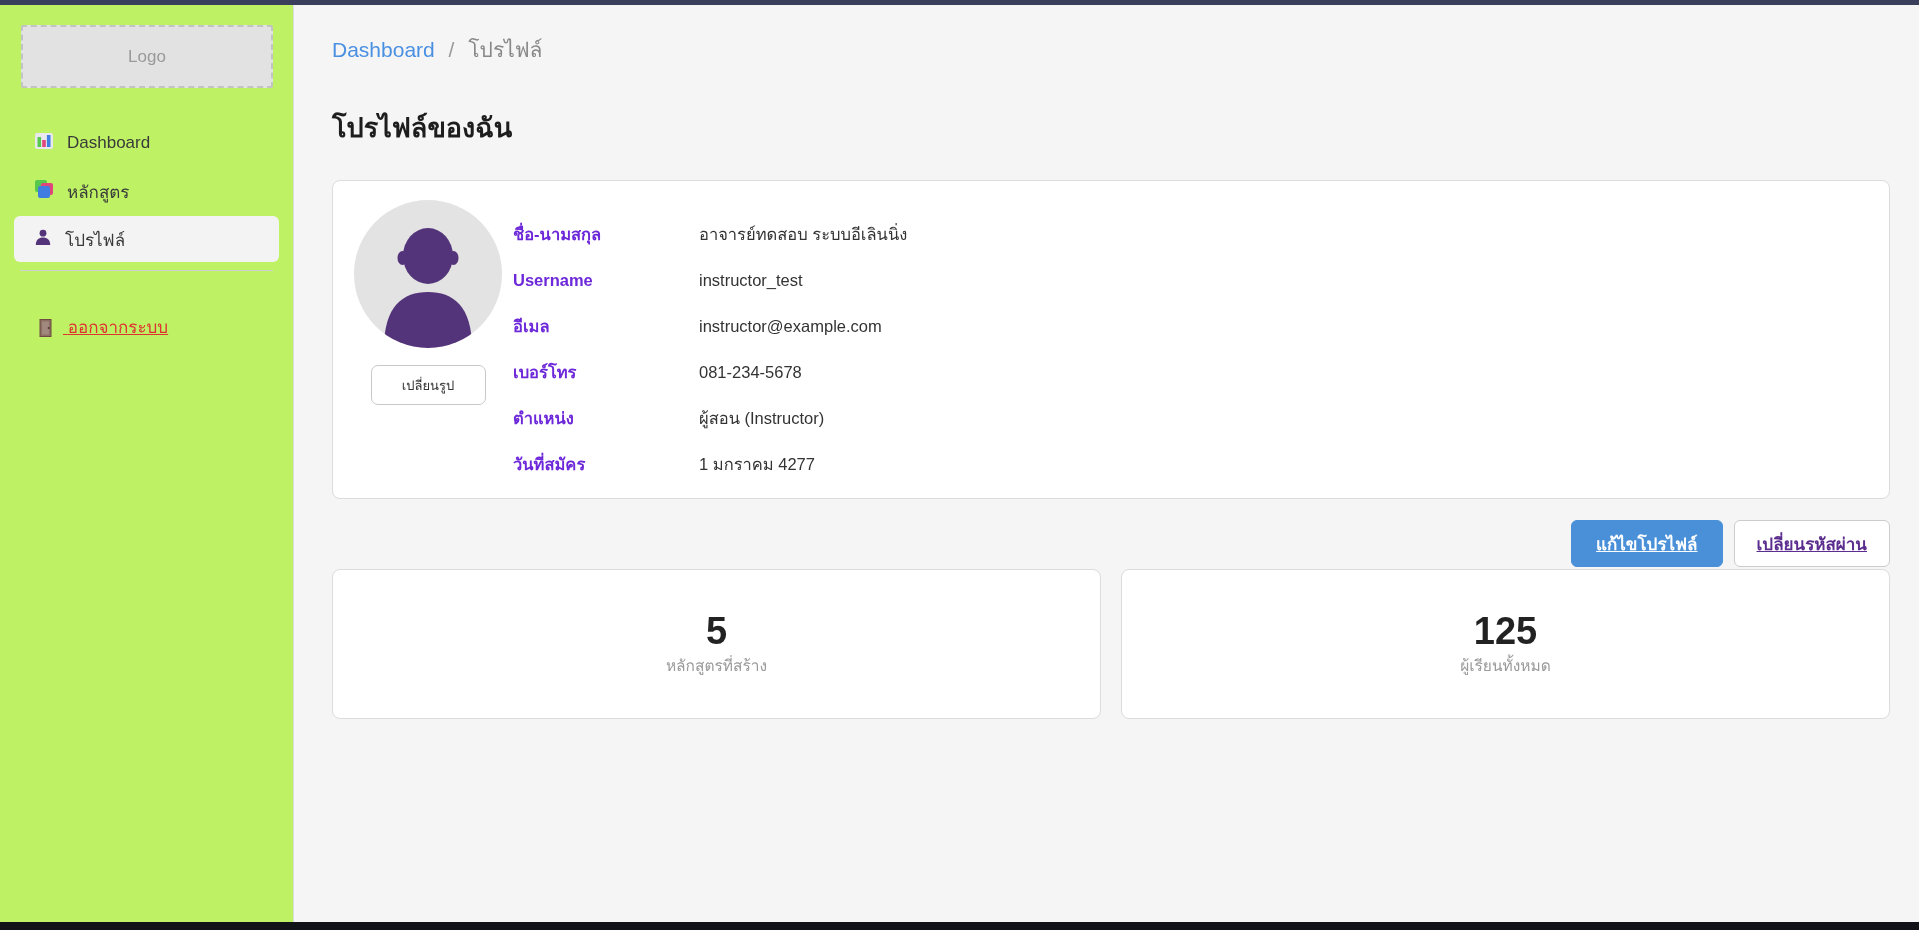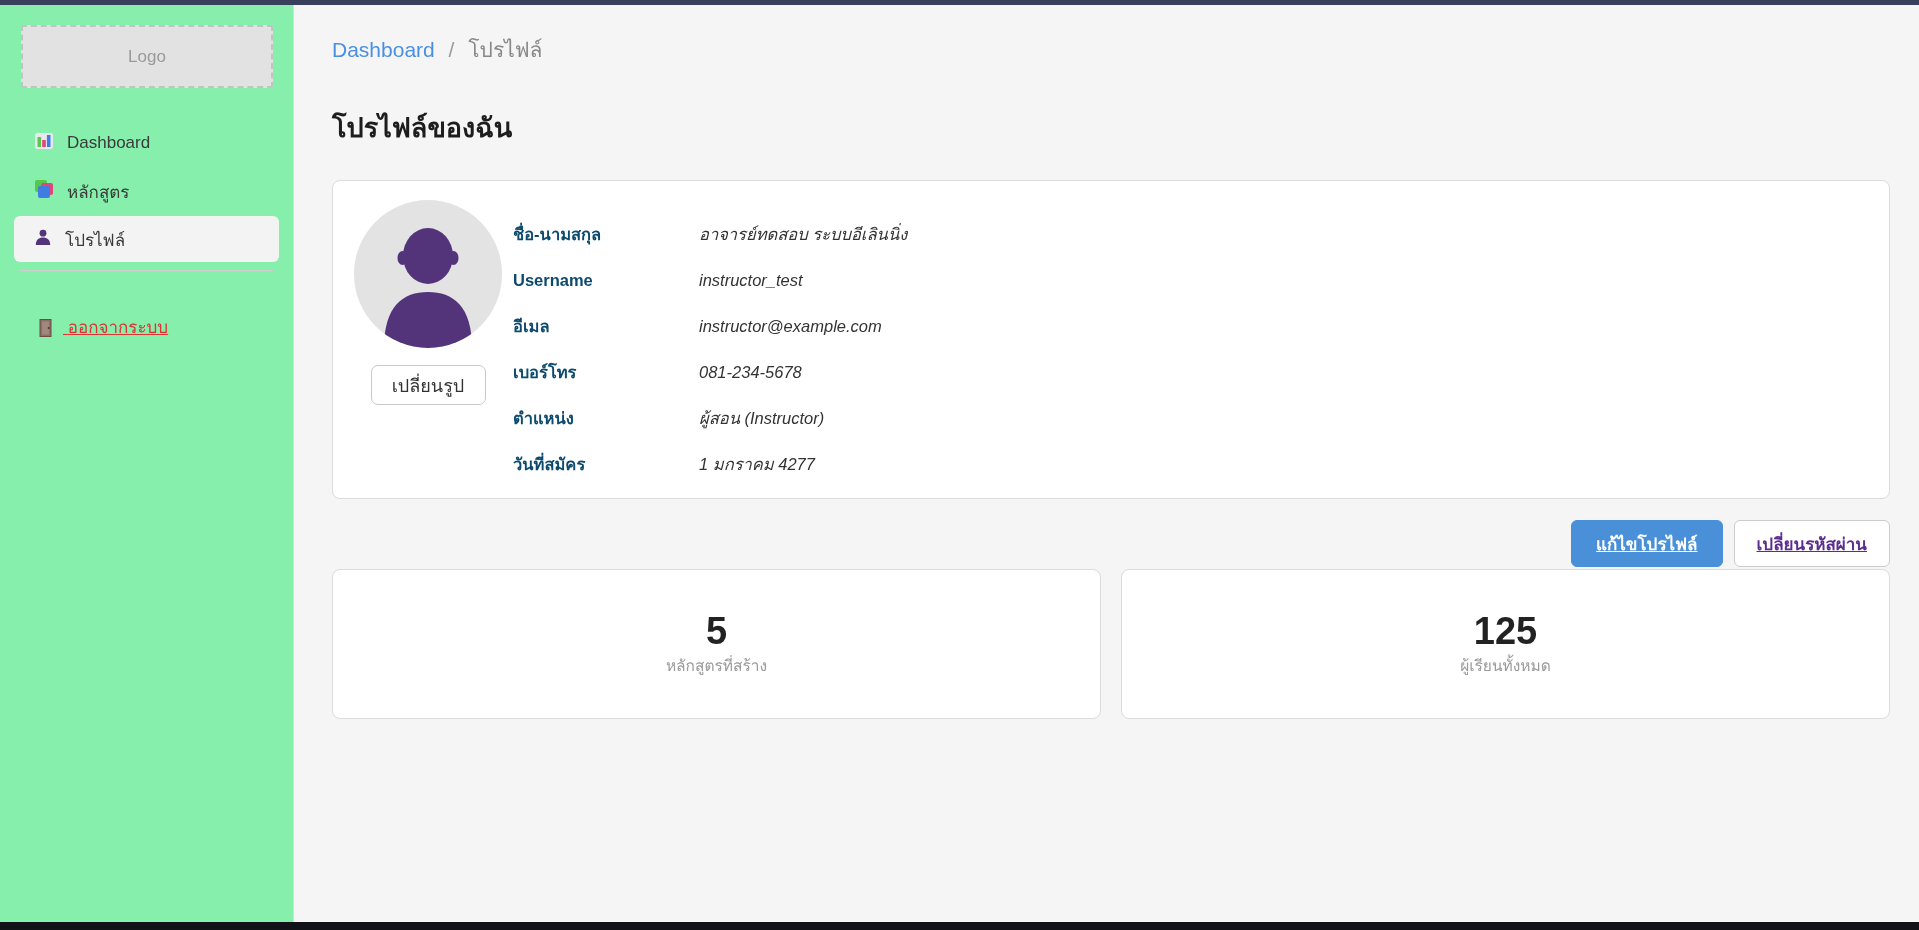--- a/index.html
+++ b/index.html
@@ -7,21 +7,21 @@
   body {
     font-family:"Liberation Sans","DejaVu Sans",sans-serif;
     background:#f5f5f5; position:relative; color:#333;
   }
   .topbar { position:absolute; top:0; left:0; width:100%; height:5px; background:#3a3f5c; z-index:5; }
   .bottombar { position:absolute; bottom:0; left:0; width:100%; height:8px; background:#111218; z-index:5; }
 
   
   .sidebar {
     position:absolute; top:5px; bottom:8px; left:0; width:294px;
-    background:#86efac; border-right:1px solid #dcdcdc; padding:15px 14px 0 14px;
+    background:#bef264; border-right:1px solid #dcdcdc; padding:15px 14px 0 14px;
   }
   .logo-box {
     margin:5px 6px 0 7px; height:63px; background:#e2e2e2;
     border:2px dashed #c3c3c3; border-radius:2px;
     display:flex; align-items:center; justify-content:center;
     color:#9a9a9a; font-size:17px;
   }
   .nav { margin-top:32px; }
   .nav-item {
     display:flex; align-items:center; gap:13px;
@@ -48,27 +48,27 @@
   .page-title { margin-top:40px; font-size:27px; font-weight:700; color:#1d1d1d; }
 
   .profile-card {
     margin-top:31px; background:#fff; border:1px solid #dcdcdc; border-radius:8px;
     height:319px; position:relative;
   }
   .avatar-col { position:absolute; left:21px; top:19px; width:148px; text-align:center; }
   .avatar-circle { width:148px; height:148px; border-radius:50%; background:#e3e3e3; overflow:hidden; display:block; }
   .change-photo-btn {
     margin-top:17px; width:115px; height:40px; background:#fff;
-    border:1px solid #c9c9c9; border-radius:7px; font-size:18px; color:#333;
+    border:1px solid #c9c9c9; border-radius:7px; font-size:13px; color:#333;
     cursor:pointer; font-family:inherit;
   }
   .fields { position:absolute; left:180px; top:30px; right:30px; }
   .field-row { display:flex; align-items:center; height:46px; }
-  .field-label { width:186px; font-weight:700; font-size:16.5px; color:#0c4a6e; }
-  .field-value { font-size:16.5px; color:#333;font-style:italic; }
+  .field-label { width:186px; font-weight:700; font-size:16.5px; color:#6d28d9; }
+  .field-value { font-size:16.5px; color:#333; }
 
   .actions-row { margin-top:21px; display:flex; gap:11px;justify-content:flex-end; }
   .btn-primary {
     min-width:148px; height:47px; padding:0 24px;
     background:#4a90d8; border:1px solid #4a90d8; border-radius:6px;
     color:#fff; font-size:17px; font-weight:700; text-decoration:underline;
     cursor:pointer; font-family:inherit;
   }
   .btn-secondary {
     min-width:151px; height:47px; padding:0 22px;

